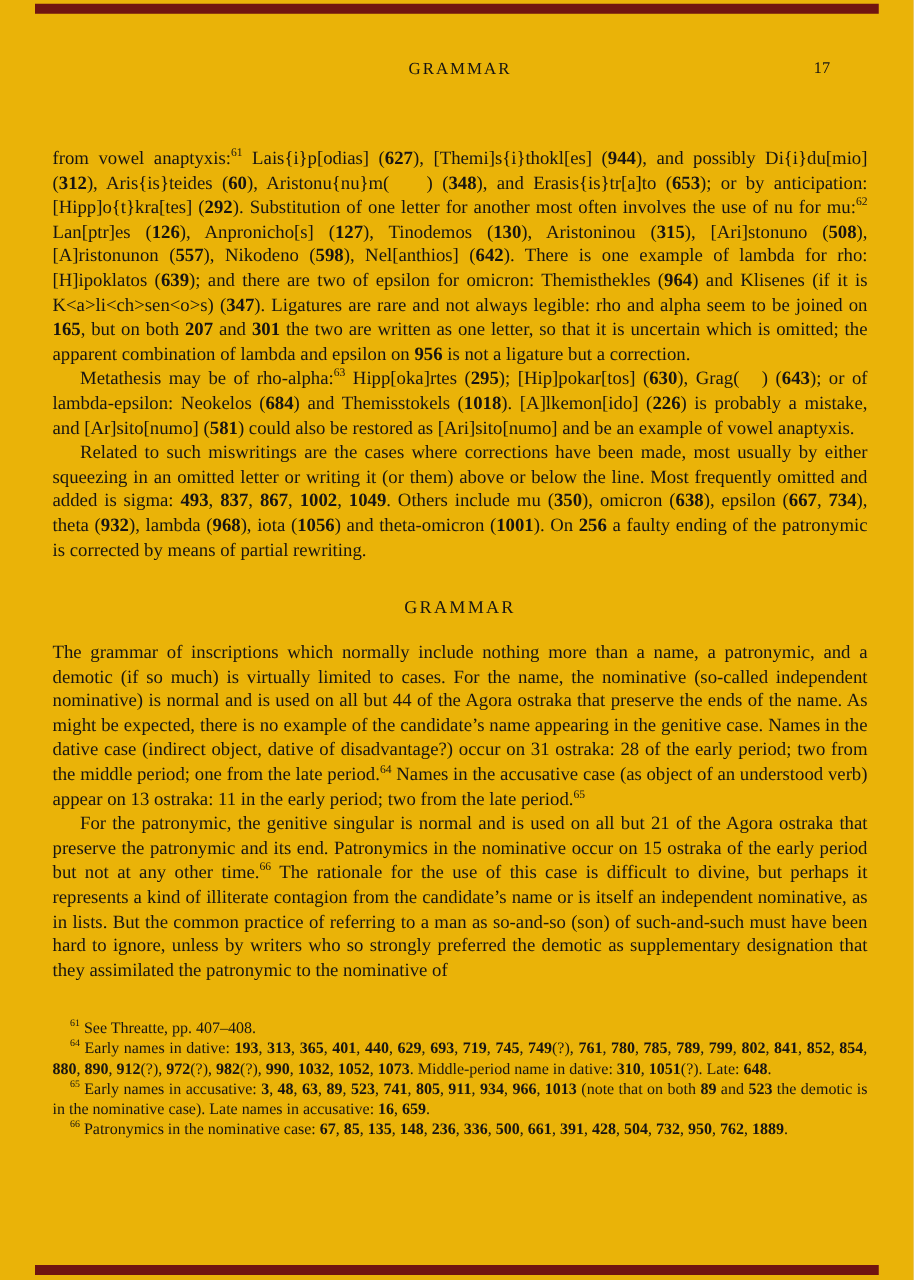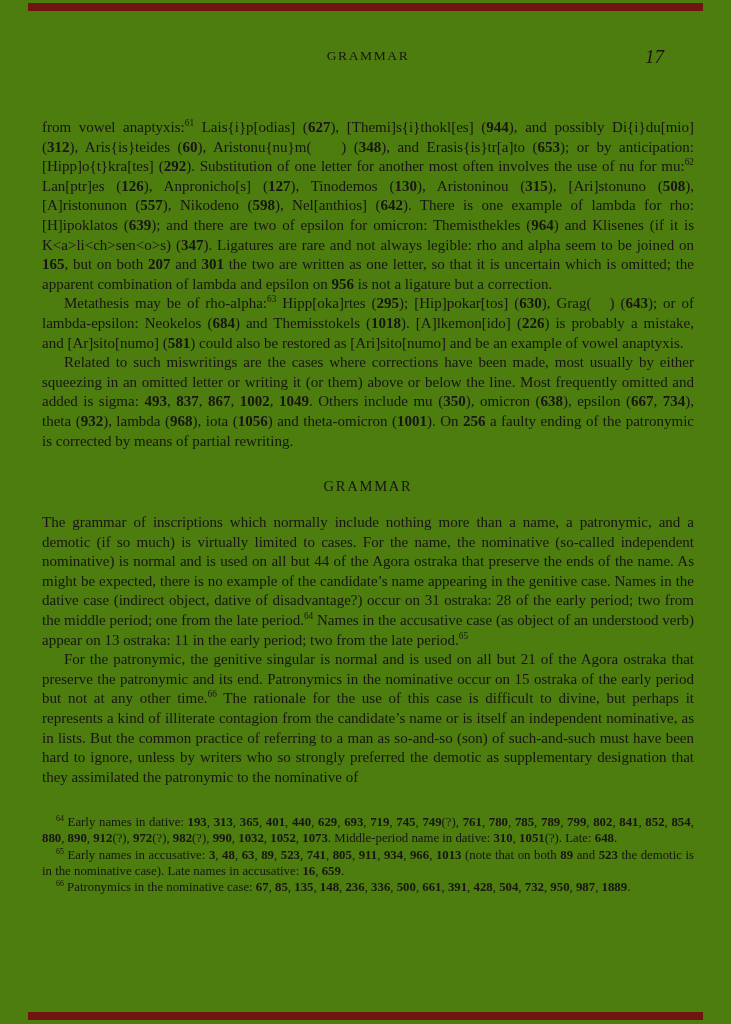--- a/index.html
+++ b/index.html
@@ -1,19 +1,19 @@
 <!DOCTYPE html>
 <html><head>
 <meta charset="utf-8">
 <style>
   html,body{margin:0;padding:0;background:#e8e8e8;}
   .page{
     position:relative;
     width:731px;height:1024px;
-    background:#4d7c0f;
+    background:#eab308;
     font-family:"Liberation Serif","DejaVu Serif",serif;
     color:#181512;
     overflow:hidden;
     margin:0 auto;
   }
   .edge-bar{
     position:absolute;
     left:28px;right:28px;height:8px;
     background:#701510;
   }
@@ -24,23 +24,22 @@
     top:46px;left:42px;width:652px;height:18px;
     text-align:center;
   }
   .running-head .title{
     font-size:13.5px;
     letter-spacing:1.6px;
   }
   .running-head .pagenum{
     position:absolute;
     right:30px;top:0;
-    font-size:19px;
+    font-size:13px;
     letter-spacing:0;
-    font-style:italic;
   }
   .text-block{
     position:absolute;
     left:42px;width:652px;
     font-size:15px;
     line-height:19.6px;
     text-align:justify;
   }
   .block-1{top:71px;margin-top:47px;}
   .block-2{top:513px;}
@@ -89,20 +88,21 @@
   </div>
 
   <h2 class="section-heading">GRAMMAR</h2>
 
   <div class="text-block block-2">
     <p>The grammar of inscriptions which normally include nothing more than a name, a patronymic, and a demotic (if so much) is virtually limited to cases. For the name, the nominative (so-called independent nominative) is normal and is used on all but 44 of the Agora ostraka that preserve the ends of the name. As might be expected, there is no example of the candidate’s name appearing in the genitive case. Names in the dative case (indirect object, dative of disadvantage?) occur on 31 ostraka: 28 of the early period; two from the middle period; one from the late period.<sup>64</sup> Names in the accusative case (as object of an understood verb) appear on 13 ostraka: 11 in the early period; two from the late period.<sup>65</sup></p>
     <p class="indent">For the patronymic, the genitive singular is normal and is used on all but 21 of the Agora ostraka that preserve the patronymic and its end. Patronymics in the nominative occur on 15 ostraka of the early period but not at any other time.<sup>66</sup> The rationale for the use of this case is difficult to divine, but perhaps it represents a kind of illiterate contagion from the candidate’s name or is itself an independent nominative, as in lists. But the common practice of referring to a man as so-and-so (son) of such-and-such must have been hard to ignore, unless by writers who so strongly preferred the demotic as supplementary designation that they assimilated the patronymic to the nominative of</p>
   </div>
 
   <div class="footnotes">
+    <p><sup>61</sup> See Threatte, pp. 407–408.</p>
     <p><sup>64</sup> Early names in dative: <b>193</b>, <b>313</b>, <b>365</b>, <b>401</b>, <b>440</b>, <b>629</b>, <b>693</b>, <b>719</b>, <b>745</b>, <b>749</b>(?), <b>761</b>, <b>780</b>, <b>785</b>, <b>789</b>, <b>799</b>, <b>802</b>, <b>841</b>, <b>852</b>, <b>854</b>, <b>880</b>, <b>890</b>, <b>912</b>(?), <b>972</b>(?), <b>982</b>(?), <b>990</b>, <b>1032</b>, <b>1052</b>, <b>1073</b>. Middle-period name in dative: <b>310</b>, <b>1051</b>(?). Late: <b>648</b>.</p>
     <p><sup>65</sup> Early names in accusative: <b>3</b>, <b>48</b>, <b>63</b>, <b>89</b>, <b>523</b>, <b>741</b>, <b>805</b>, <b>911</b>, <b>934</b>, <b>966</b>, <b>1013</b> (note that on both <b>89</b> and <b>523</b> the demotic is in the nominative case). Late names in accusative: <b>16</b>, <b>659</b>.</p>
-    <p><sup>66</sup> Patronymics in the nominative case: <b>67</b>, <b>85</b>, <b>135</b>, <b>148</b>, <b>236</b>, <b>336</b>, <b>500</b>, <b>661</b>, <b>391</b>, <b>428</b>, <b>504</b>, <b>732</b>, <b>950</b>, <b>987</b>, <b>1889</b>.</p>
+    <p><sup>66</sup> Patronymics in the nominative case: <b>67</b>, <b>85</b>, <b>135</b>, <b>148</b>, <b>236</b>, <b>336</b>, <b>500</b>, <b>661</b>, <b>391</b>, <b>428</b>, <b>504</b>, <b>732</b>, <b>950</b>, <b>762</b>, <b>1889</b>.</p>
   </div>
 
   <div class="edge-bar bottom"></div>
 
 </div>
 
 </body></html>

